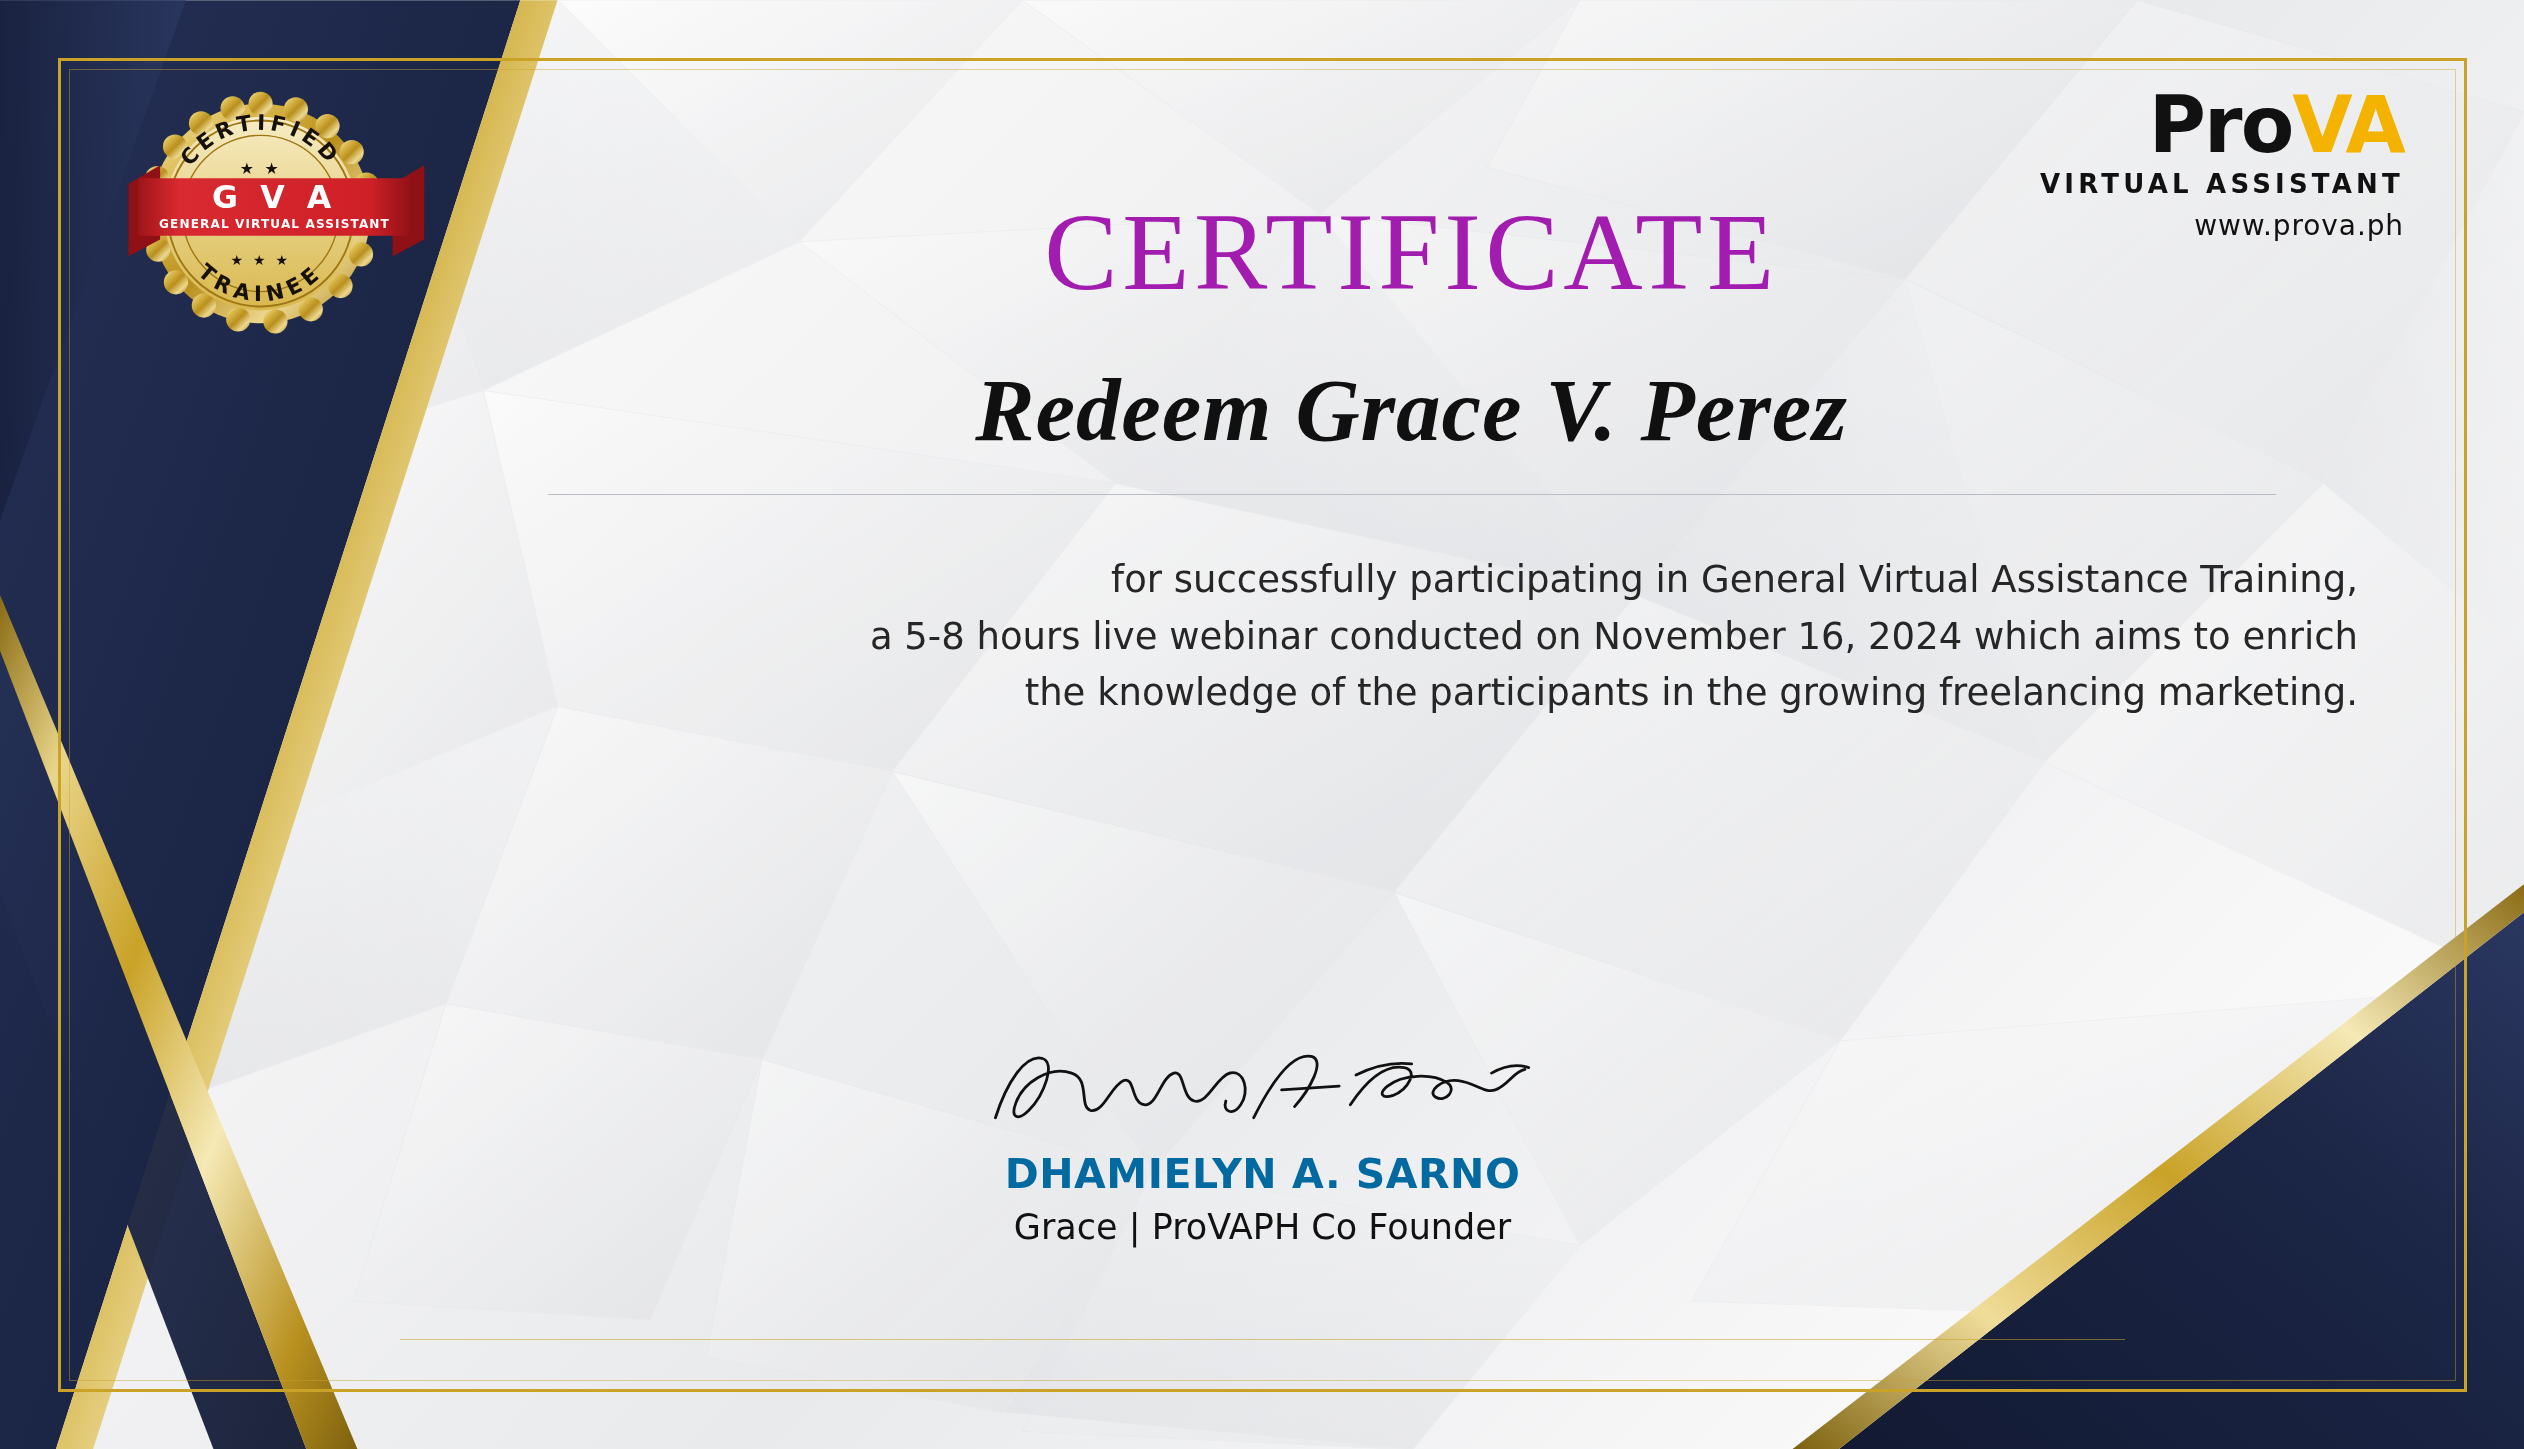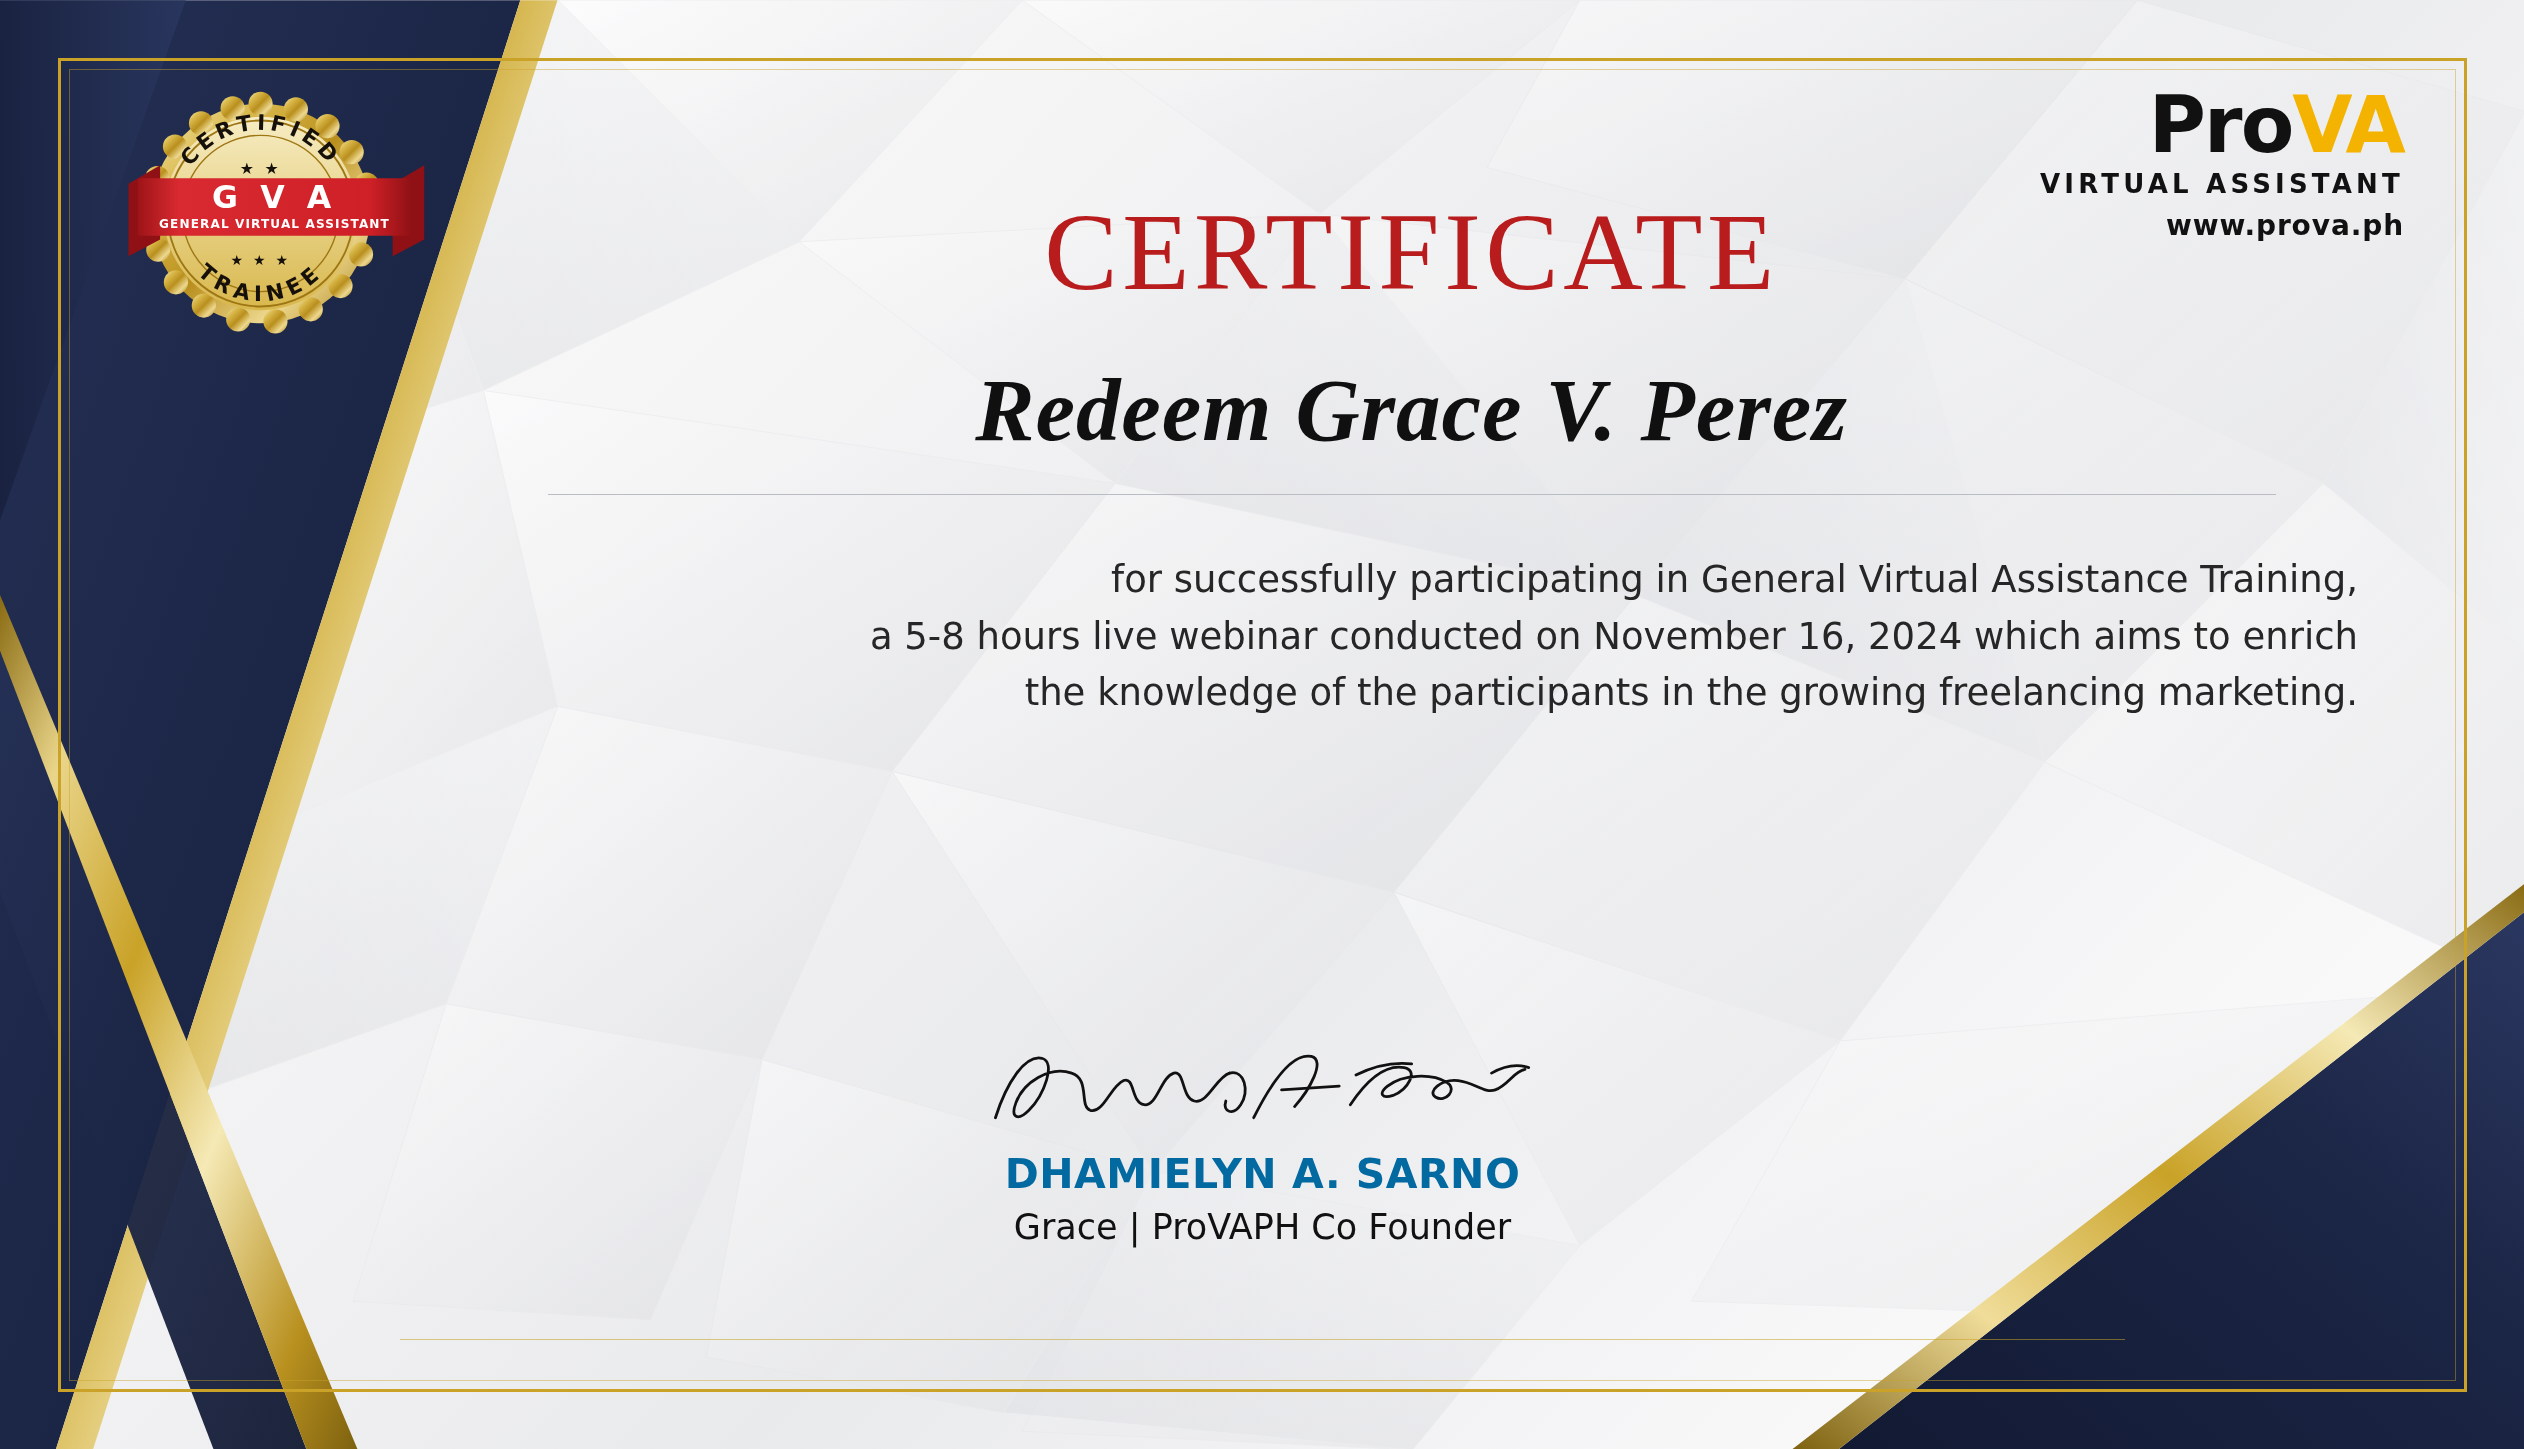--- a/index.html
+++ b/index.html
@@ -103,40 +103,40 @@
     margin-top: 7.4px;
     font-family: "DejaVu Sans", sans-serif;
     font-weight: 700;
     font-size: 26px;
     letter-spacing: 4.2px;
     color: #111111;
   }
   .logo-url {
     margin-top: 9.3px;
     font-family: "DejaVu Sans", sans-serif;
-    font-weight: 700;
+    font-weight: 400;
     font-size: 28px;
     letter-spacing: 0.9px;
     color: #111111;
   }
 
   
   .content {
     position: absolute;
     left: 465px;
     right: 167px;
     top: 195px;
     text-align: center;
     z-index: 30;
   }
   .title {
     font-family: "Liberation Serif", serif;
     font-size: 110px;
     letter-spacing: 4.6px;
-    color: #b91c1c;
+    color: #a21caf;
     line-height: 1.05;
     font-weight: 400;
   }
   .subtitle {
     margin-top: 15px;
     font-family: "Liberation Serif", serif;
     font-size: 43px;
     letter-spacing: 2.8px;
     color: #1b1b1b;
   }

